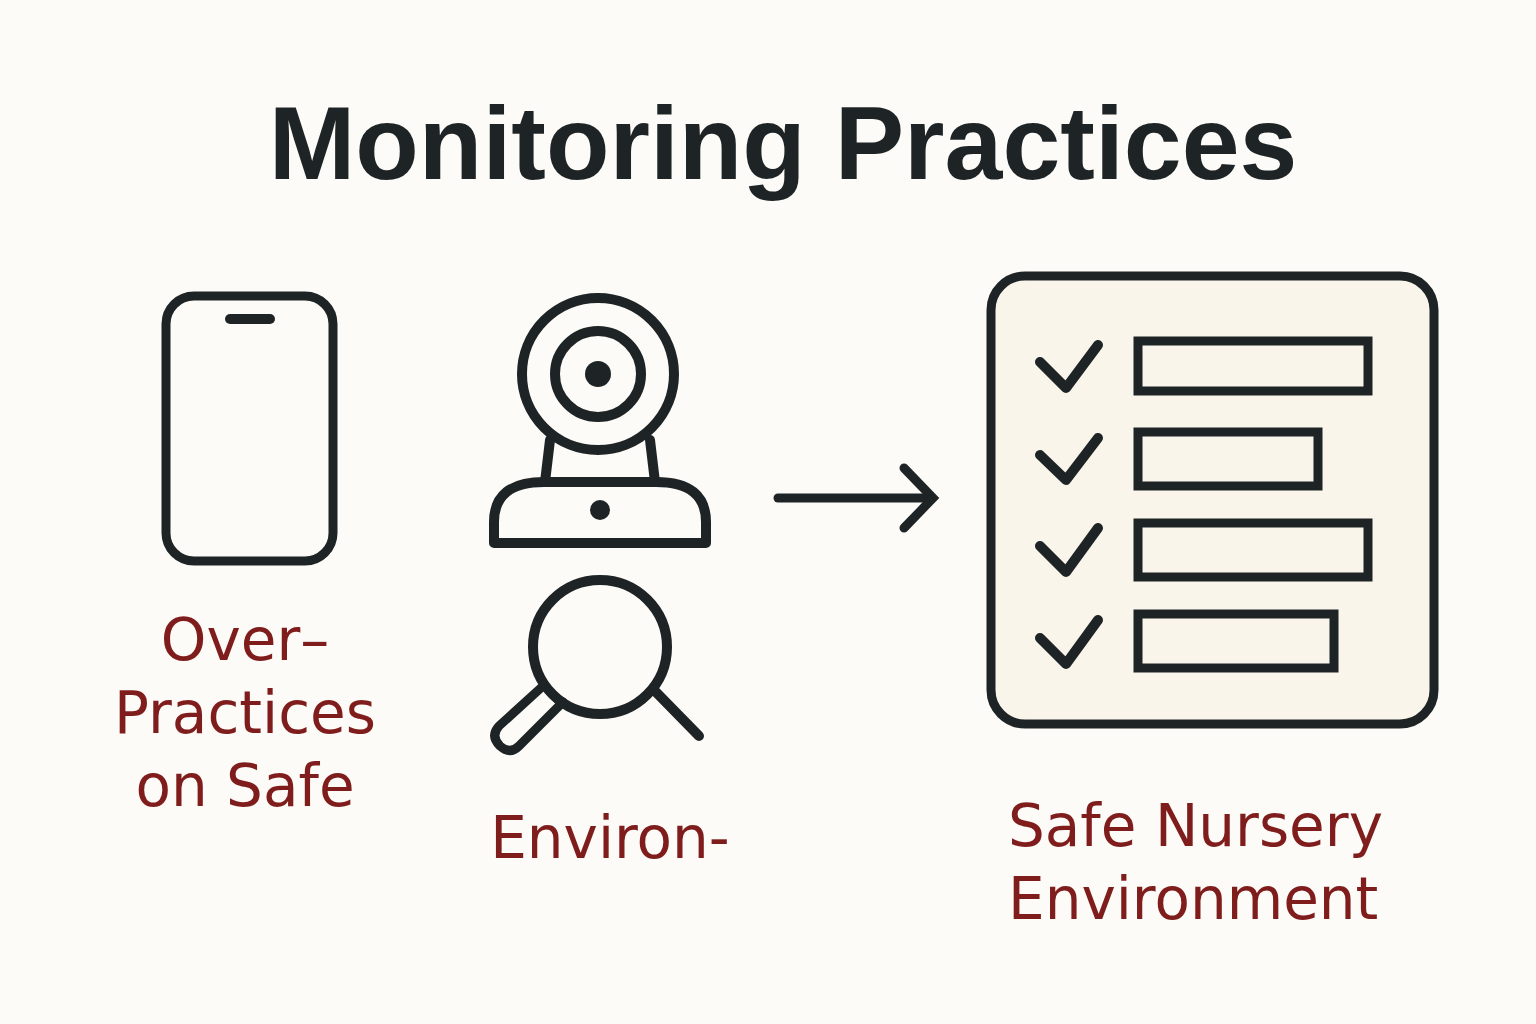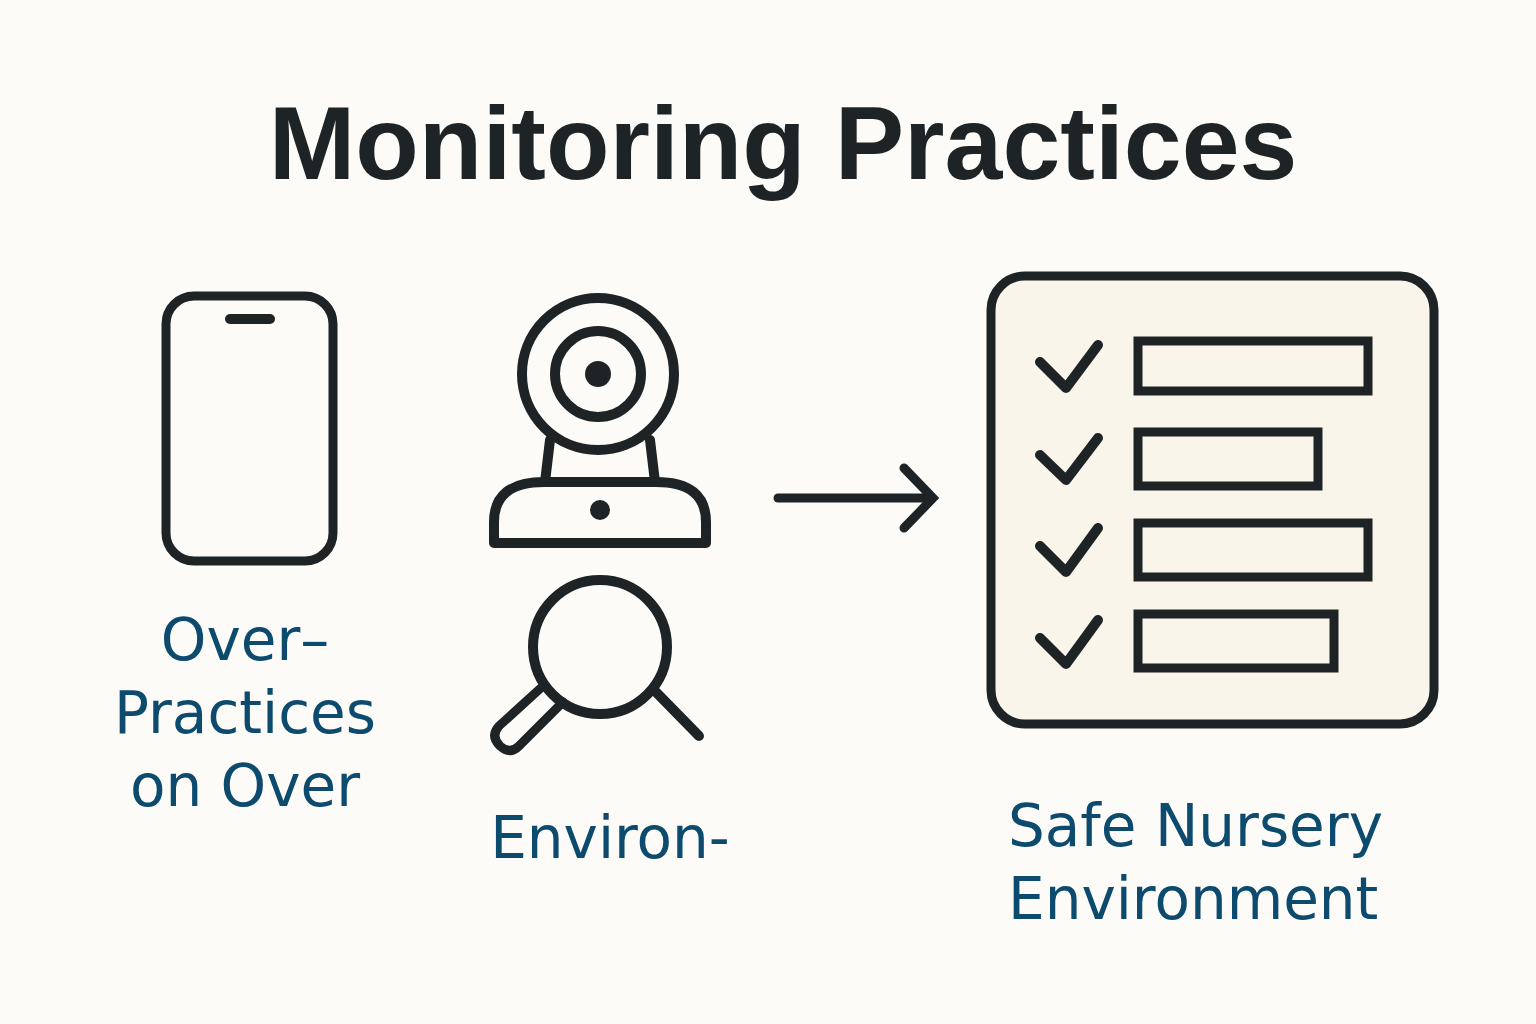--- a/index.html
+++ b/index.html
@@ -29,39 +29,39 @@
     }
     .icon {
       position: absolute;
     }
     .label {
       position: absolute;
       text-align: center;
       font-family: "DejaVu Sans", "Liberation Sans", sans-serif;
       font-size: 58px;
       line-height: 73px;
-      color: #0c4a6e;
+      color: #7f1d1d;
       letter-spacing: 0px;
     }
     .label span { display: block; white-space: nowrap; }
   </style>
 </head>
 <body>
 
 <div class="title">Monitoring Practices</div>
 
 <svg class="icon" style="left:160px; top:290px;" width="180" height="280" viewBox="0 0 180 280">
   <rect x="6" y="6" width="167" height="265" rx="28" ry="28" fill="none" stroke="#1e2426" stroke-width="9"></rect>
   <line x1="70" y1="29" x2="110" y2="29" stroke="#1e2426" stroke-width="10" stroke-linecap="round"></line>
 </svg>
 
 <div class="label" style="left:95px; top:604px; width:300px;">
   <span>Over–</span>
   <span>Practices</span>
-  <span>on Over</span>
+  <span>on Safe</span>
 </div>
 
 <svg class="icon" style="left:488px; top:290px;" width="224" height="262" viewBox="0 0 224 262">
 
   <path d="M57 192 L62 150" stroke="#1e2426" stroke-width="10" fill="none" stroke-linecap="round"></path>
   <path d="M167 192 L162 150" stroke="#1e2426" stroke-width="10" fill="none" stroke-linecap="round"></path>
 
   <circle cx="110" cy="84" r="76" fill="#fcfbf7" stroke="#1e2426" stroke-width="10"></circle>
 
   <circle cx="110" cy="84" r="43" fill="none" stroke="#1e2426" stroke-width="10"></circle>

